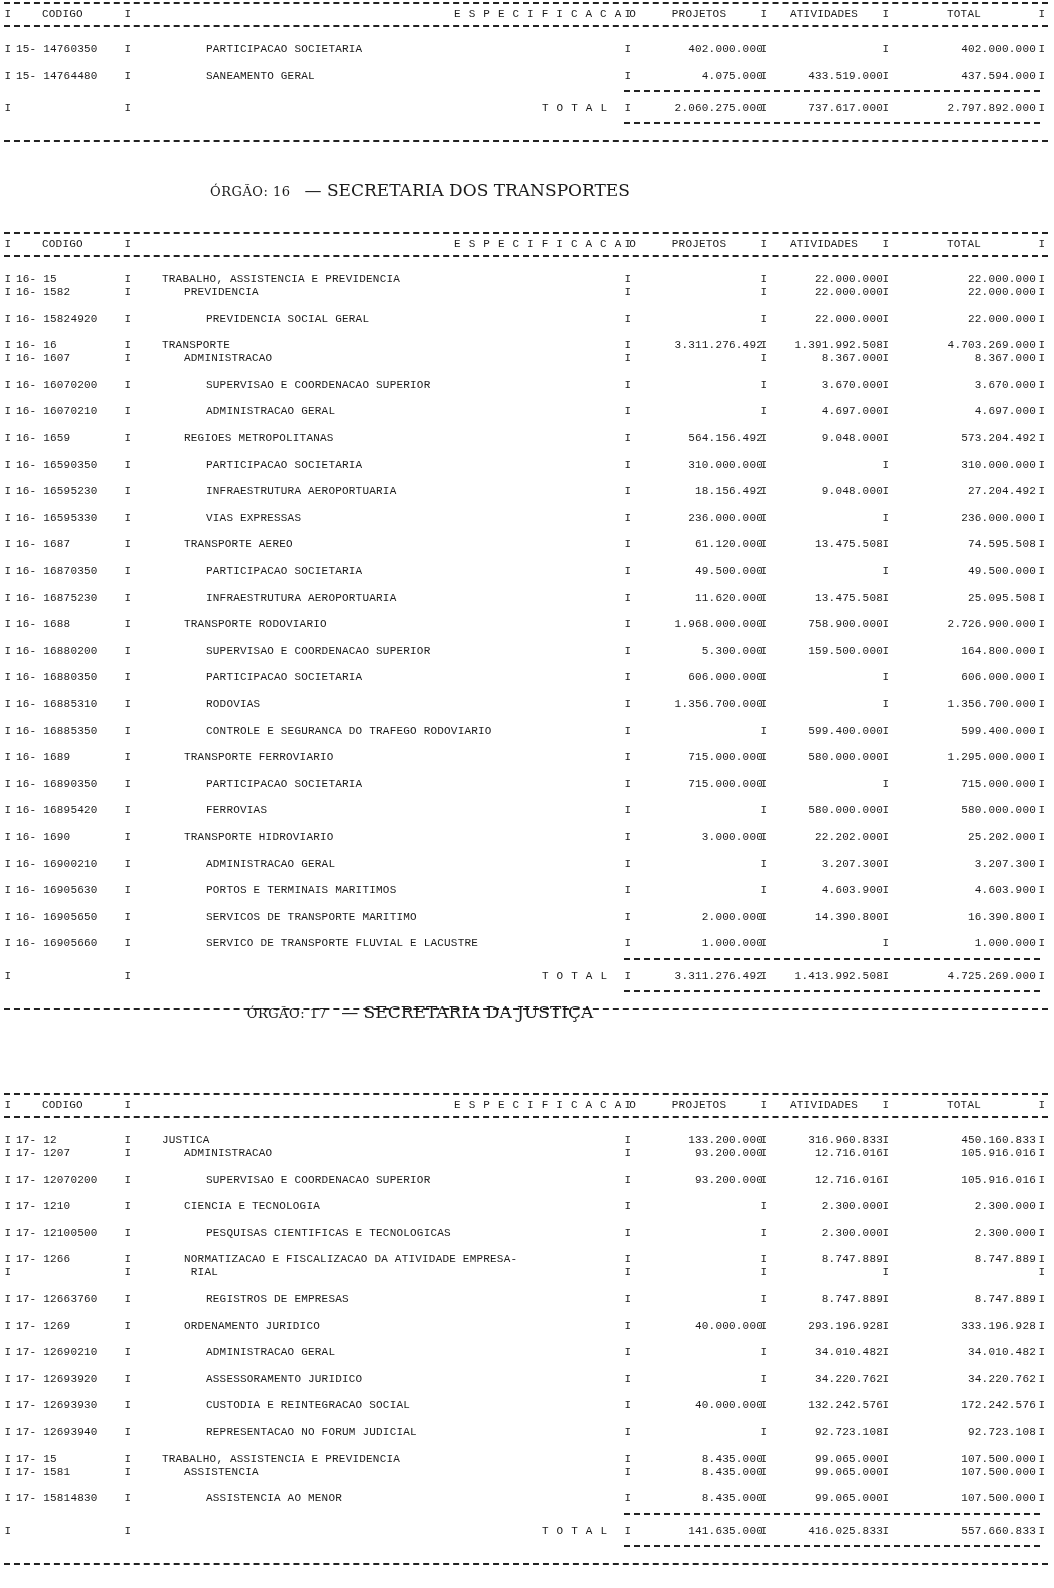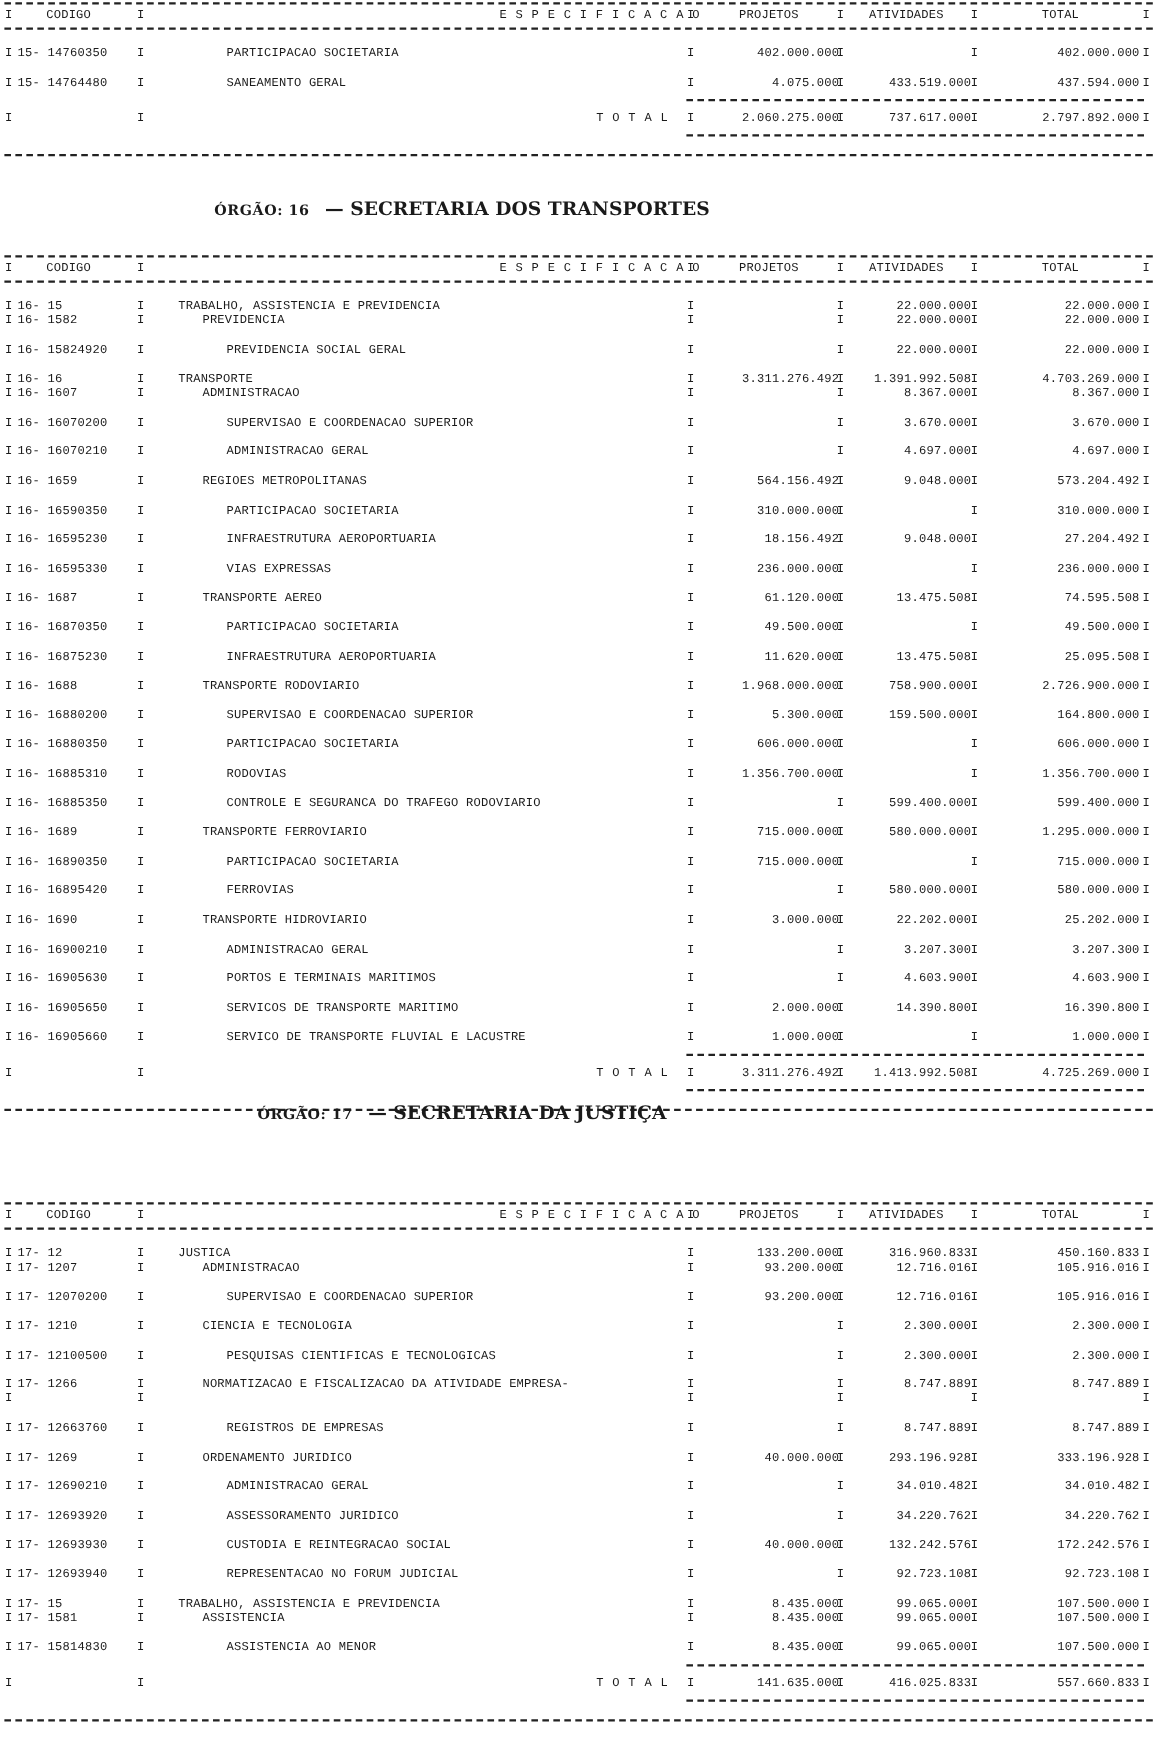--- a/index.html
+++ b/index.html
@@ -15,21 +15,21 @@
   .c-tot  { position:absolute; right:12px; width:150px; text-align:right; }
   .sep { position:absolute; top:0; width:8px; text-align:center; }
   .s0 { left:0; } .s1 { left:120px; } .s2 { left:620px; } .s3 { left:756px; } .s4 { left:878px; } .s5 { left:1034px; }
   .hdr .c-code { left:38px; }
   .hdr .c-spec { left:245px; letter-spacing:8px;text-align:center; }
   .hdr .c-proj { text-align:center; right:auto; left:640px; width:110px; }
   .hdr .c-ativ { text-align:center; right:auto; left:770px; width:100px; }
   .hdr .c-tot  { text-align:center; right:auto; left:900px; width:120px; }
   .total-label { position:absolute; left:538px; letter-spacing:8px; }
   .sub-dash { position:absolute; left:620px; right:8px; border-top:2px dashed #222; }
-  .section-title { position:absolute; left:0; width:840px; text-align:center; font-family:"DejaVu Serif", serif; font-weight:bold; }
+  .section-title { position:absolute; left:0; width:840px; text-align:center; font-family:"DejaVu Serif", serif; font-weight:normal; }
   .section-title .org { font-size:13px; letter-spacing:0.5px; margin-right:14px; }
   .section-title .name { font-size:17px; }
   .i1 { padding-left:0px; } .i2 { padding-left:22px; } .i3 { padding-left:44px; }
 </style>
 </head>
 <body>
 
 <div id="doc">
     <div class="tbl mono" style="top: 2px;">
       <div class="dash" style="position: absolute; top: 0px; left: 0px; right: 0px;"></div>
@@ -83,21 +83,21 @@
     <div class="tbl mono" style="top: 1093px;">
       <div class="dash" style="position: absolute; top: 0px; left: 0px; right: 0px;"></div>
       <div class="row hdr" style="position: absolute; top: 6px; left: 0px; right: 0px;"><span class="sep s0">I</span><span class="sep s1">I</span><span class="sep s2">I</span><span class="sep s3">I</span><span class="sep s4">I</span><span class="sep s5">I</span><span class="c-code">CODIGO</span><span class="c-spec">ESPECIFICACAO</span><span class="c-proj">PROJETOS</span><span class="c-ativ">ATIVIDADES</span><span class="c-tot">TOTAL</span></div>
       <div class="dash" style="position: absolute; top: 23px; left: 0px; right: 0px;"></div>
       <div class="row" style="position: absolute; top: 41px; left: 0px; right: 0px;"><span class="sep s0">I</span><span class="sep s1">I</span><span class="sep s2">I</span><span class="sep s3">I</span><span class="sep s4">I</span><span class="sep s5">I</span><span class="c-code">17- 12</span><span class="c-spec i1">JUSTICA</span><span class="c-proj">133.200.000</span><span class="c-ativ">316.960.833</span><span class="c-tot">450.160.833</span></div>
       <div class="row" style="position: absolute; top: 54px; left: 0px; right: 0px;"><span class="sep s0">I</span><span class="sep s1">I</span><span class="sep s2">I</span><span class="sep s3">I</span><span class="sep s4">I</span><span class="sep s5">I</span><span class="c-code">17- 1207</span><span class="c-spec i2">ADMINISTRACAO</span><span class="c-proj">93.200.000</span><span class="c-ativ">12.716.016</span><span class="c-tot">105.916.016</span></div>
       <div class="row" style="position: absolute; top: 80.6px; left: 0px; right: 0px;"><span class="sep s0">I</span><span class="sep s1">I</span><span class="sep s2">I</span><span class="sep s3">I</span><span class="sep s4">I</span><span class="sep s5">I</span><span class="c-code">17- 12070200</span><span class="c-spec i3">SUPERVISAO E COORDENACAO SUPERIOR</span><span class="c-proj">93.200.000</span><span class="c-ativ">12.716.016</span><span class="c-tot">105.916.016</span></div>
       <div class="row" style="position: absolute; top: 107.2px; left: 0px; right: 0px;"><span class="sep s0">I</span><span class="sep s1">I</span><span class="sep s2">I</span><span class="sep s3">I</span><span class="sep s4">I</span><span class="sep s5">I</span><span class="c-code">17- 1210</span><span class="c-spec i2">CIENCIA E TECNOLOGIA</span><span class="c-proj"></span><span class="c-ativ">2.300.000</span><span class="c-tot">2.300.000</span></div>
       <div class="row" style="position: absolute; top: 133.8px; left: 0px; right: 0px;"><span class="sep s0">I</span><span class="sep s1">I</span><span class="sep s2">I</span><span class="sep s3">I</span><span class="sep s4">I</span><span class="sep s5">I</span><span class="c-code">17- 12100500</span><span class="c-spec i3">PESQUISAS CIENTIFICAS E TECNOLOGICAS</span><span class="c-proj"></span><span class="c-ativ">2.300.000</span><span class="c-tot">2.300.000</span></div>
       <div class="row" style="position: absolute; top: 160.4px; left: 0px; right: 0px;"><span class="sep s0">I</span><span class="sep s1">I</span><span class="sep s2">I</span><span class="sep s3">I</span><span class="sep s4">I</span><span class="sep s5">I</span><span class="c-code">17- 1266</span><span class="c-spec i2">NORMATIZACAO E FISCALIZACAO DA ATIVIDADE EMPRESA-</span><span class="c-proj"></span><span class="c-ativ">8.747.889</span><span class="c-tot">8.747.889</span></div>
-      <div class="row" style="position: absolute; top: 173.4px; left: 0px; right: 0px;"><span class="sep s0">I</span><span class="sep s1">I</span><span class="sep s2">I</span><span class="sep s3">I</span><span class="sep s4">I</span><span class="sep s5">I</span></div>
+      <div class="row" style="position: absolute; top: 173.4px; left: 0px; right: 0px;"><span class="sep s0">I</span><span class="sep s1">I</span><span class="sep s2">I</span><span class="sep s3">I</span><span class="sep s4">I</span><span class="sep s5">I</span><span class="c-spec i2"> RIAL</span></div>
       <div class="row" style="position: absolute; top: 200px; left: 0px; right: 0px;"><span class="sep s0">I</span><span class="sep s1">I</span><span class="sep s2">I</span><span class="sep s3">I</span><span class="sep s4">I</span><span class="sep s5">I</span><span class="c-code">17- 12663760</span><span class="c-spec i3">REGISTROS DE EMPRESAS</span><span class="c-proj"></span><span class="c-ativ">8.747.889</span><span class="c-tot">8.747.889</span></div>
       <div class="row" style="position: absolute; top: 226.6px; left: 0px; right: 0px;"><span class="sep s0">I</span><span class="sep s1">I</span><span class="sep s2">I</span><span class="sep s3">I</span><span class="sep s4">I</span><span class="sep s5">I</span><span class="c-code">17- 1269</span><span class="c-spec i2">ORDENAMENTO JURIDICO</span><span class="c-proj">40.000.000</span><span class="c-ativ">293.196.928</span><span class="c-tot">333.196.928</span></div>
       <div class="row" style="position: absolute; top: 253.2px; left: 0px; right: 0px;"><span class="sep s0">I</span><span class="sep s1">I</span><span class="sep s2">I</span><span class="sep s3">I</span><span class="sep s4">I</span><span class="sep s5">I</span><span class="c-code">17- 12690210</span><span class="c-spec i3">ADMINISTRACAO GERAL</span><span class="c-proj"></span><span class="c-ativ">34.010.482</span><span class="c-tot">34.010.482</span></div>
       <div class="row" style="position: absolute; top: 279.8px; left: 0px; right: 0px;"><span class="sep s0">I</span><span class="sep s1">I</span><span class="sep s2">I</span><span class="sep s3">I</span><span class="sep s4">I</span><span class="sep s5">I</span><span class="c-code">17- 12693920</span><span class="c-spec i3">ASSESSORAMENTO JURIDICO</span><span class="c-proj"></span><span class="c-ativ">34.220.762</span><span class="c-tot">34.220.762</span></div>
       <div class="row" style="position: absolute; top: 306.4px; left: 0px; right: 0px;"><span class="sep s0">I</span><span class="sep s1">I</span><span class="sep s2">I</span><span class="sep s3">I</span><span class="sep s4">I</span><span class="sep s5">I</span><span class="c-code">17- 12693930</span><span class="c-spec i3">CUSTODIA E REINTEGRACAO SOCIAL</span><span class="c-proj">40.000.000</span><span class="c-ativ">132.242.576</span><span class="c-tot">172.242.576</span></div>
       <div class="row" style="position: absolute; top: 333px; left: 0px; right: 0px;"><span class="sep s0">I</span><span class="sep s1">I</span><span class="sep s2">I</span><span class="sep s3">I</span><span class="sep s4">I</span><span class="sep s5">I</span><span class="c-code">17- 12693940</span><span class="c-spec i3">REPRESENTACAO NO FORUM JUDICIAL</span><span class="c-proj"></span><span class="c-ativ">92.723.108</span><span class="c-tot">92.723.108</span></div>
       <div class="row" style="position: absolute; top: 359.6px; left: 0px; right: 0px;"><span class="sep s0">I</span><span class="sep s1">I</span><span class="sep s2">I</span><span class="sep s3">I</span><span class="sep s4">I</span><span class="sep s5">I</span><span class="c-code">17- 15</span><span class="c-spec i1">TRABALHO, ASSISTENCIA E PREVIDENCIA</span><span class="c-proj">8.435.000</span><span class="c-ativ">99.065.000</span><span class="c-tot">107.500.000</span></div>
       <div class="row" style="position: absolute; top: 372.6px; left: 0px; right: 0px;"><span class="sep s0">I</span><span class="sep s1">I</span><span class="sep s2">I</span><span class="sep s3">I</span><span class="sep s4">I</span><span class="sep s5">I</span><span class="c-code">17- 1581</span><span class="c-spec i2">ASSISTENCIA</span><span class="c-proj">8.435.000</span><span class="c-ativ">99.065.000</span><span class="c-tot">107.500.000</span></div>
       <div class="row" style="position: absolute; top: 399.2px; left: 0px; right: 0px;"><span class="sep s0">I</span><span class="sep s1">I</span><span class="sep s2">I</span><span class="sep s3">I</span><span class="sep s4">I</span><span class="sep s5">I</span><span class="c-code">17- 15814830</span><span class="c-spec i3">ASSISTENCIA AO MENOR</span><span class="c-proj">8.435.000</span><span class="c-ativ">99.065.000</span><span class="c-tot">107.500.000</span></div>
       <div class="sub-dash" style="top: 419.8px;"></div>

